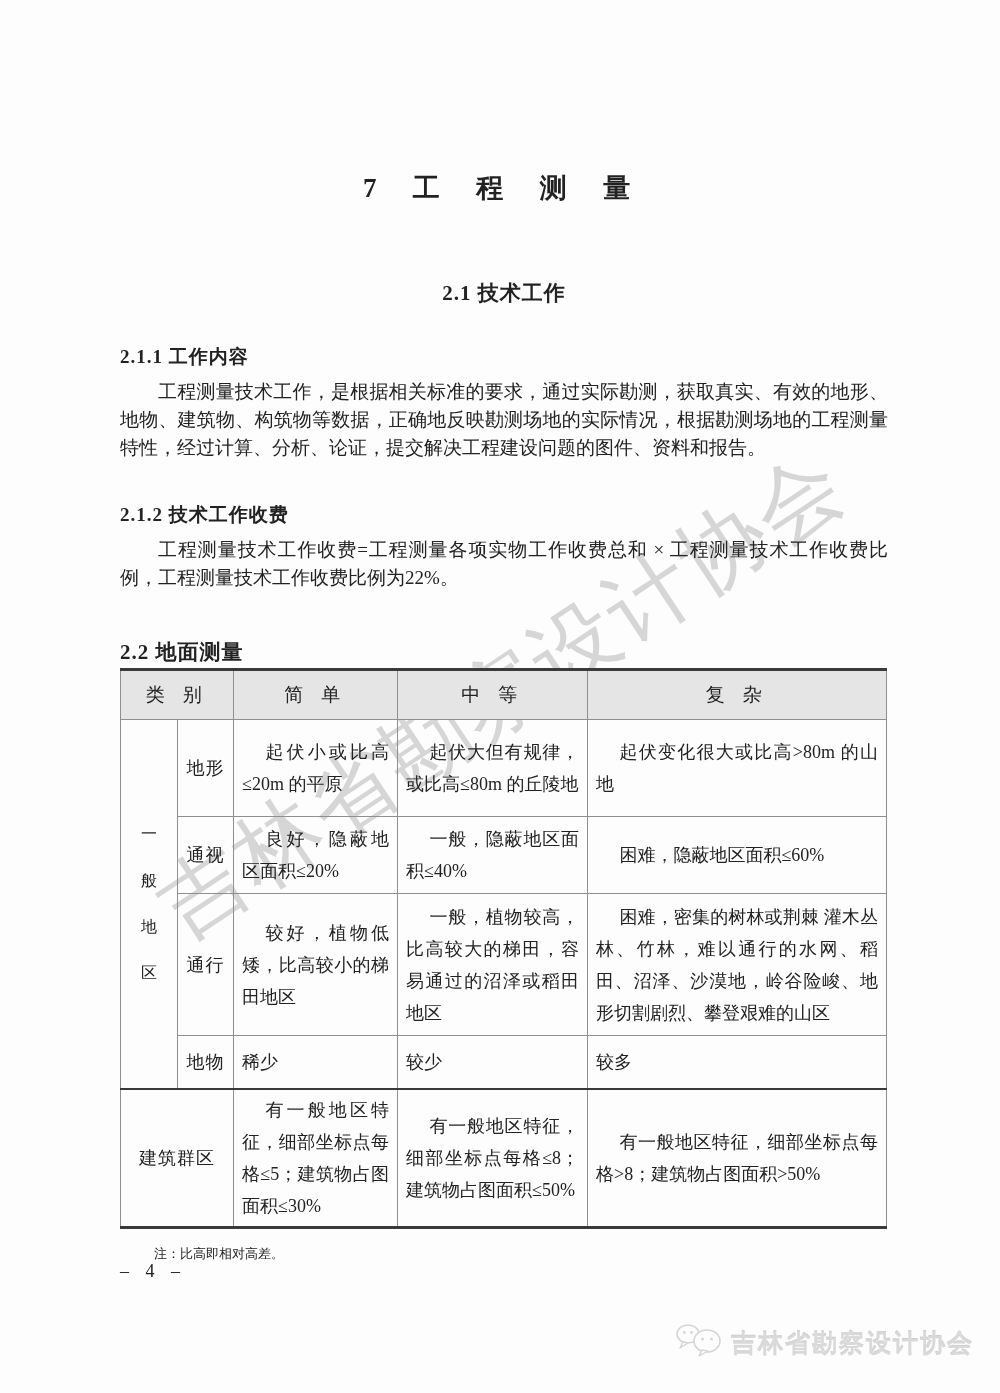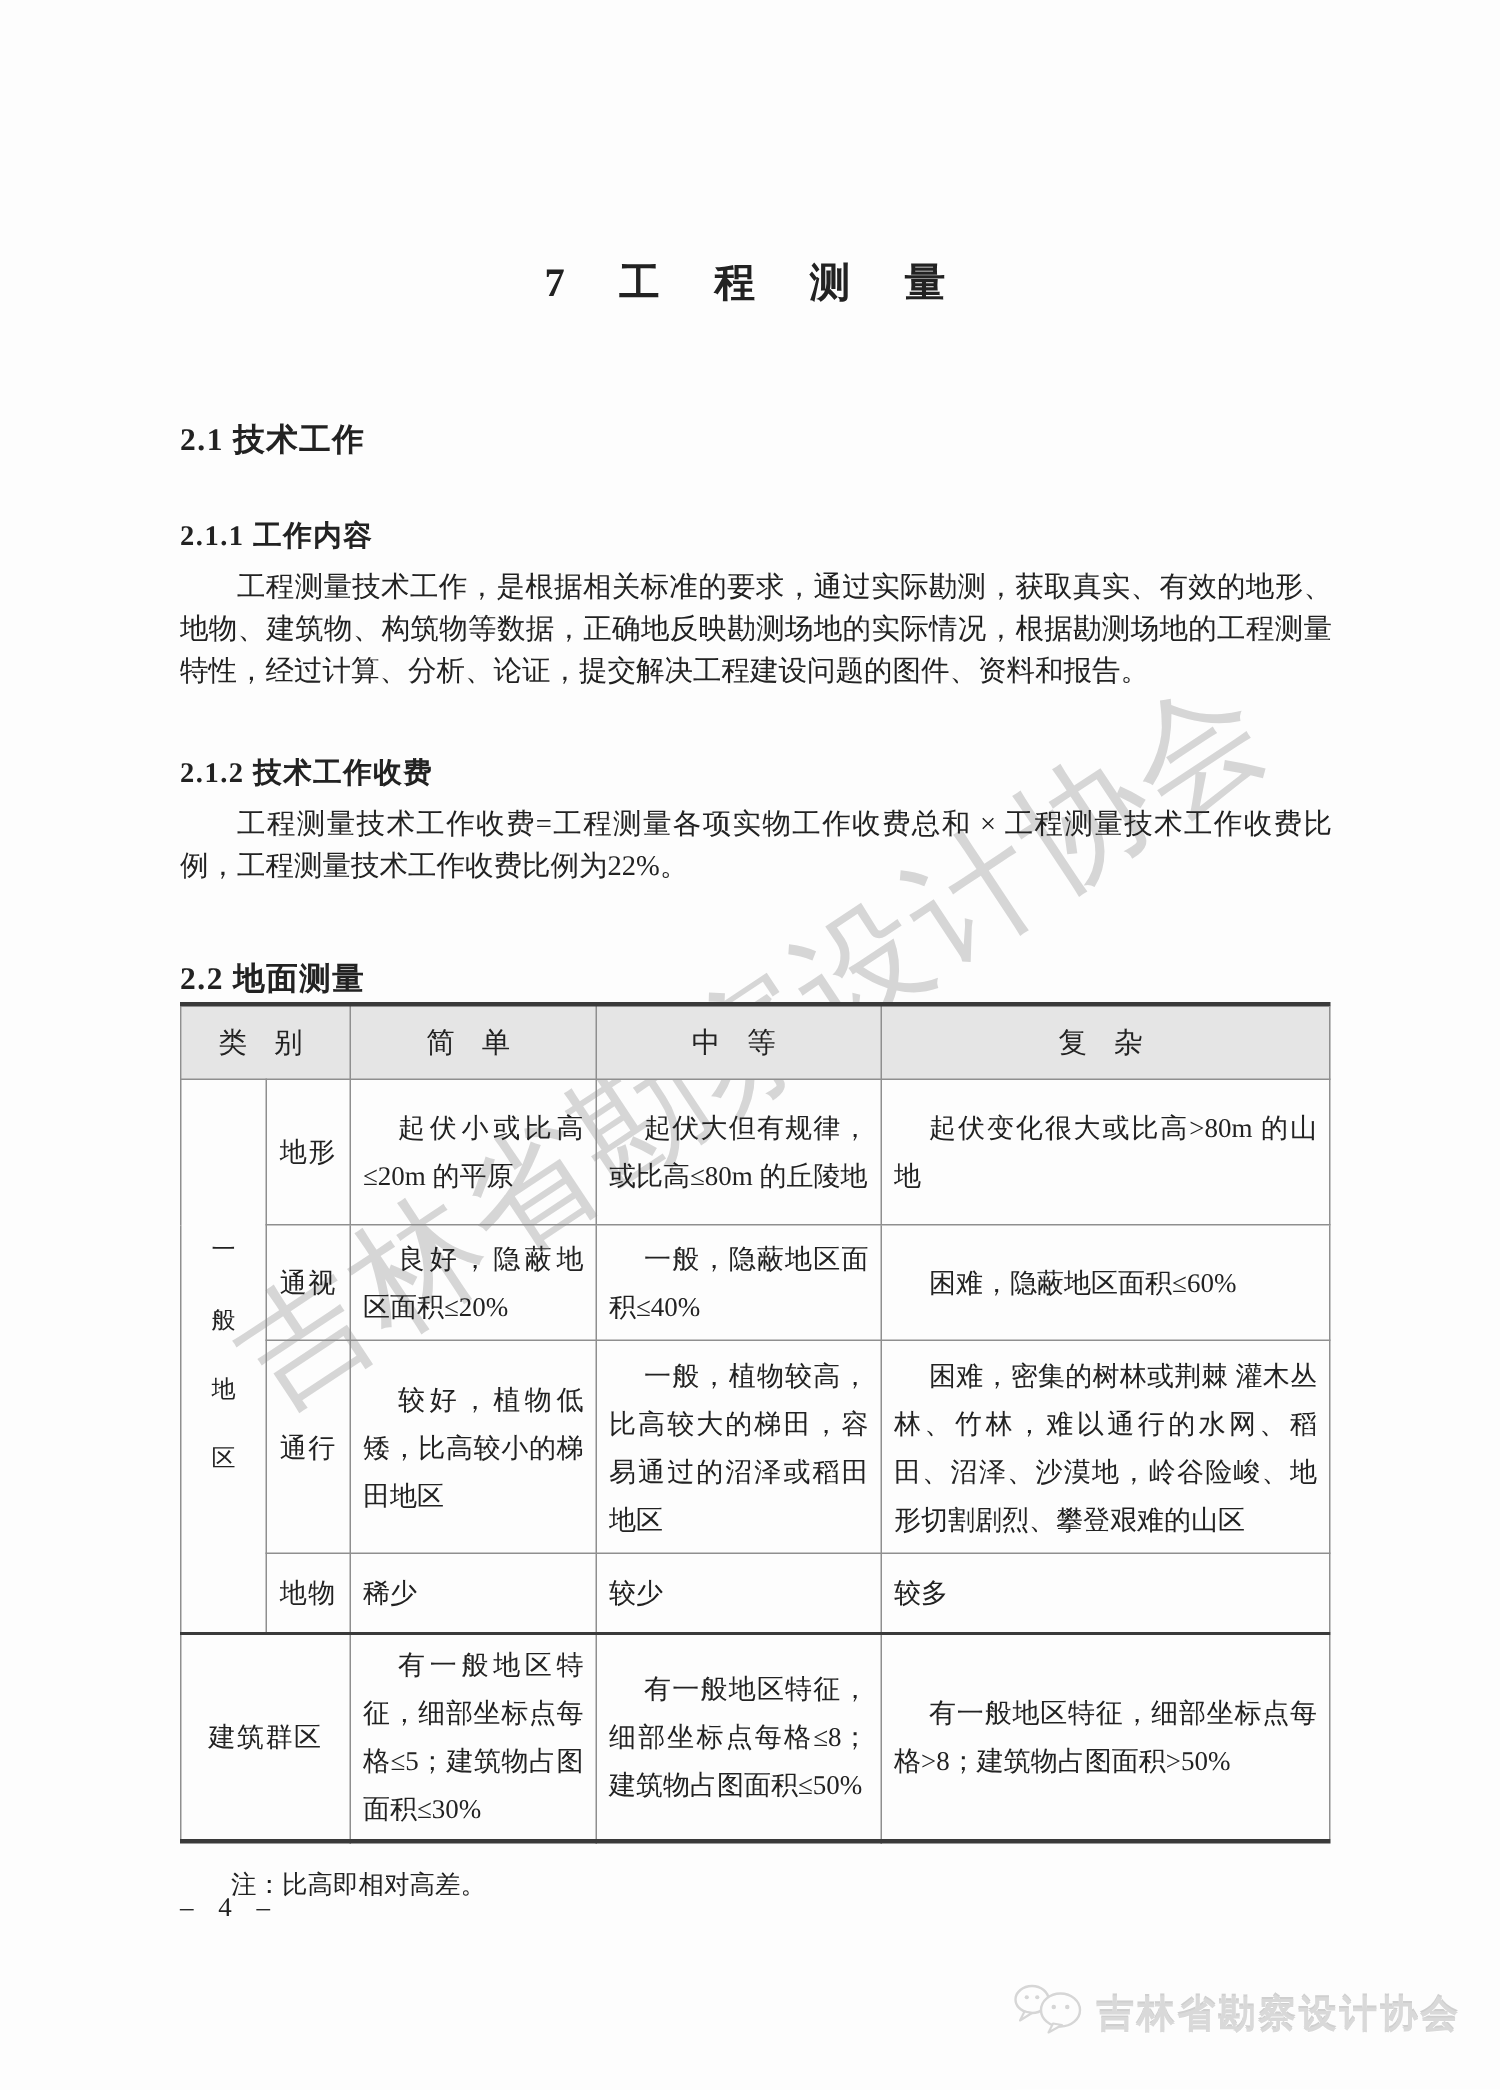--- a/index.html
+++ b/index.html
@@ -37,20 +37,21 @@
   .doc-title {
     text-align:center;
     font-size:27px; font-weight:bold;
     letter-spacing:0.55em;
     margin:0 0 0 0;
   }
   .h-21 {
     font-size:21px; font-weight:bold;
     margin:73px 0 0 0;
     letter-spacing:1px;
+    text-align:center;
   }
   .h-sub {
     font-size:19px; font-weight:bold;
     margin:37px 0 0 0;
     letter-spacing:1px;
   }
   .para {
     font-size:19px; line-height:28px;
     text-align:justify;
     text-indent:2em;
@@ -121,21 +122,21 @@
     text-align:center;
     word-break:break-all;
   }
   tr.r-terrain td { height:88px; }
   tr.r-visibility td { height:68px; }
   tr.r-passage td { height:133px; }
   tr.r-features td { height:44px; }
   tr.r-building td { height:120px; border-top:2px solid #3a3a3a; }
   
   .table-note {
-    font-size:17px;
+    font-size:13px;
     margin:16px 0 0 34px;
   }
   .page-number {
     position:absolute;
     left:120px; top:1261px;
     font-size:18px;
     letter-spacing:6px;
     z-index:1;
   }
   

